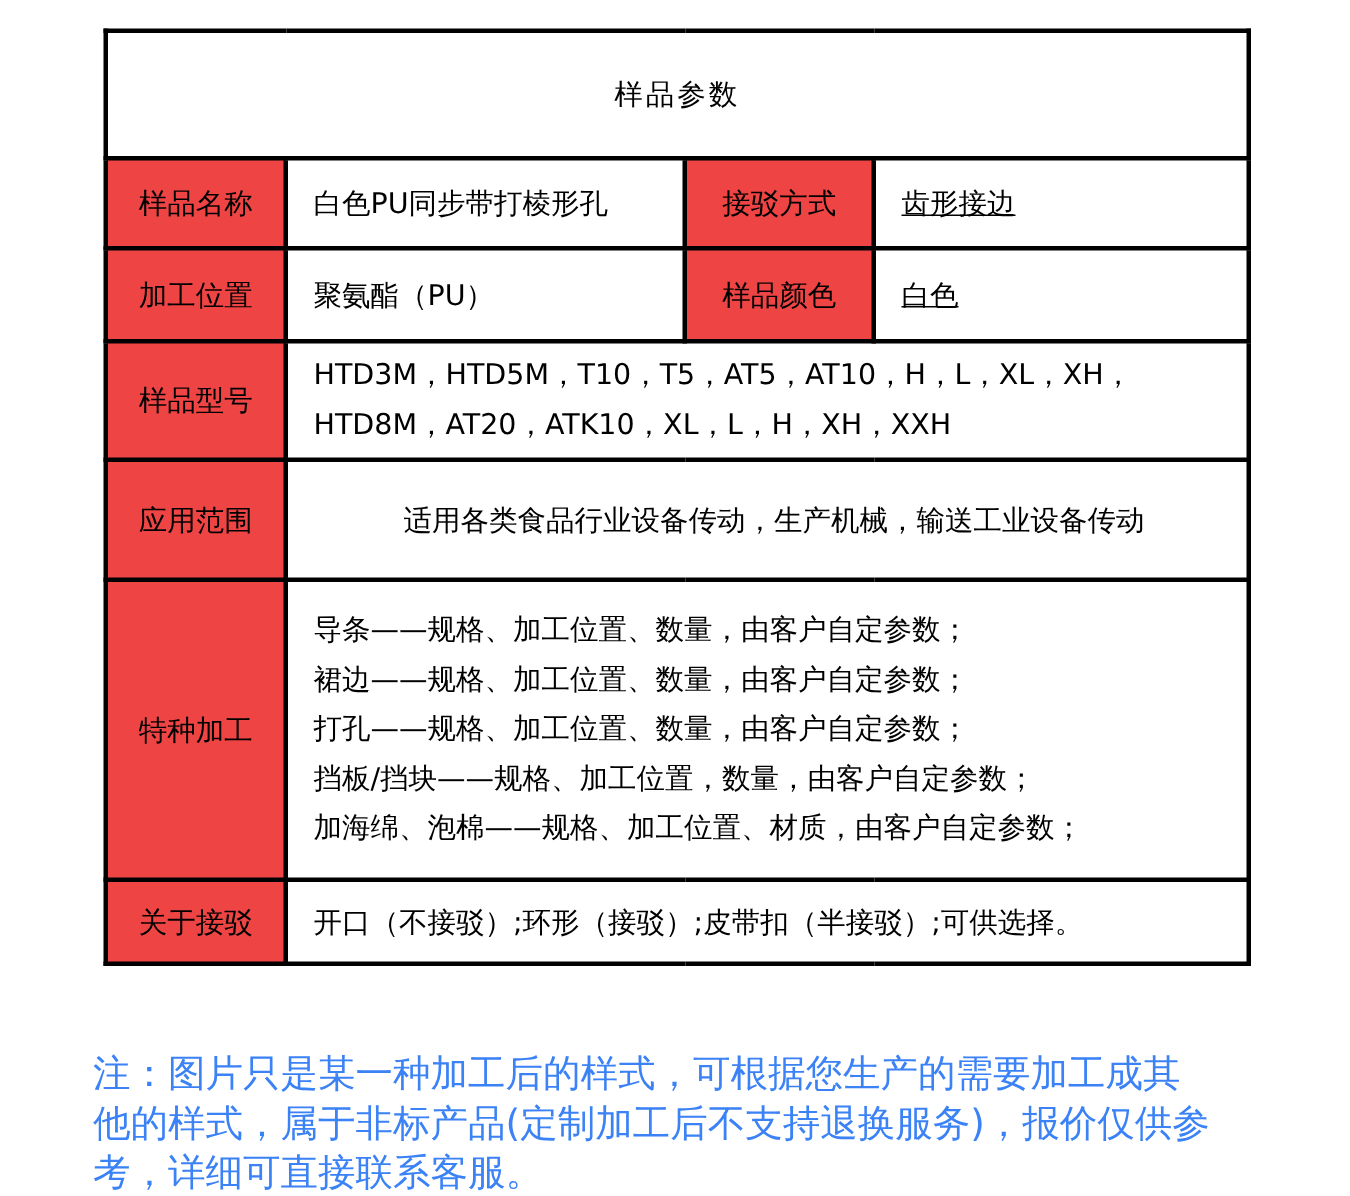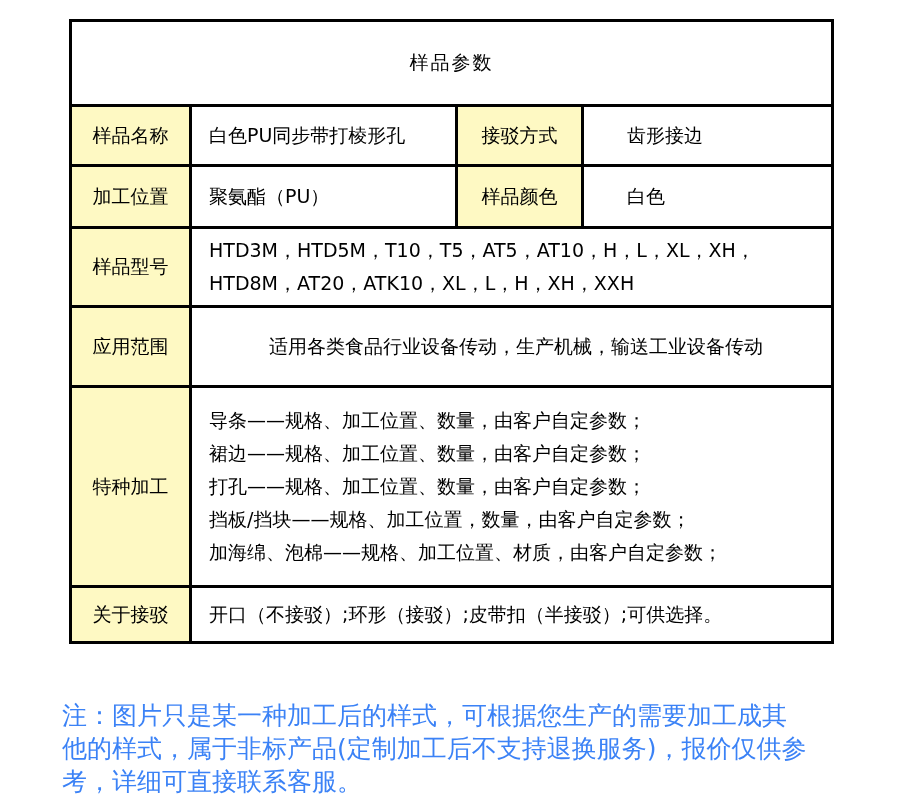--- a/index.html
+++ b/index.html
@@ -34,31 +34,31 @@
   }
   th.title-cell {
     height: 85px;
     font-size: 33px;
     font-weight: bold;
     text-align: center;
     letter-spacing: 2px;
     background: #ffffff;
   }
   td.label {
-    background: #fef9c3;
+    background: #ef4444;
     text-align: center;
     font-family: Liberation Mono, monospace;
   }
   td.value {
     background: #ffffff;
     text-align: left;
     padding-left: 17px;
     padding-right: 8px;
   }
-  td.value.v2 { padding-left: 43px; }
+  td.value.v2 { padding-left: 17px; text-decoration: underline; }
   tr.r1 td { height: 60px; }
   tr.r2 td { height: 62px; }
   tr.r3 td { height: 79px; }
   tr.r4 td { height: 80px; text-align: center; }
   tr.r5 td { height: 200px; }
   tr.r6 td { height: 56px; }
   .multiline { line-height: 33px; }
   .note {
     position: absolute;
     left: 62px;

